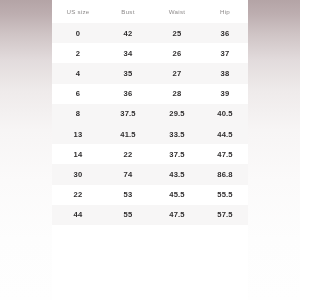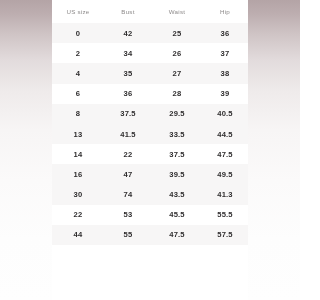--- a/index.html
+++ b/index.html
@@ -142,30 +142,24 @@
           <td>33.5</td>
           <td>44.5</td>
         </tr>
         <tr class="plain">
           <td>14</td>
           <td>22</td>
           <td>37.5</td>
           <td>47.5</td>
         </tr>
         <tr class="stripe">
-          <td>16</td>
-          <td>47</td>
-          <td>39.5</td>
-          <td>49.5</td>
-        </tr>
-        <tr class="stripe">
           <td>30</td>
           <td>74</td>
           <td>43.5</td>
-          <td>41.3</td>
+          <td>86.8</td>
         </tr>
         <tr class="plain">
           <td>22</td>
           <td>53</td>
           <td>45.5</td>
           <td>55.5</td>
         </tr>
         <tr class="stripe">
           <td>44</td>
           <td>55</td>

